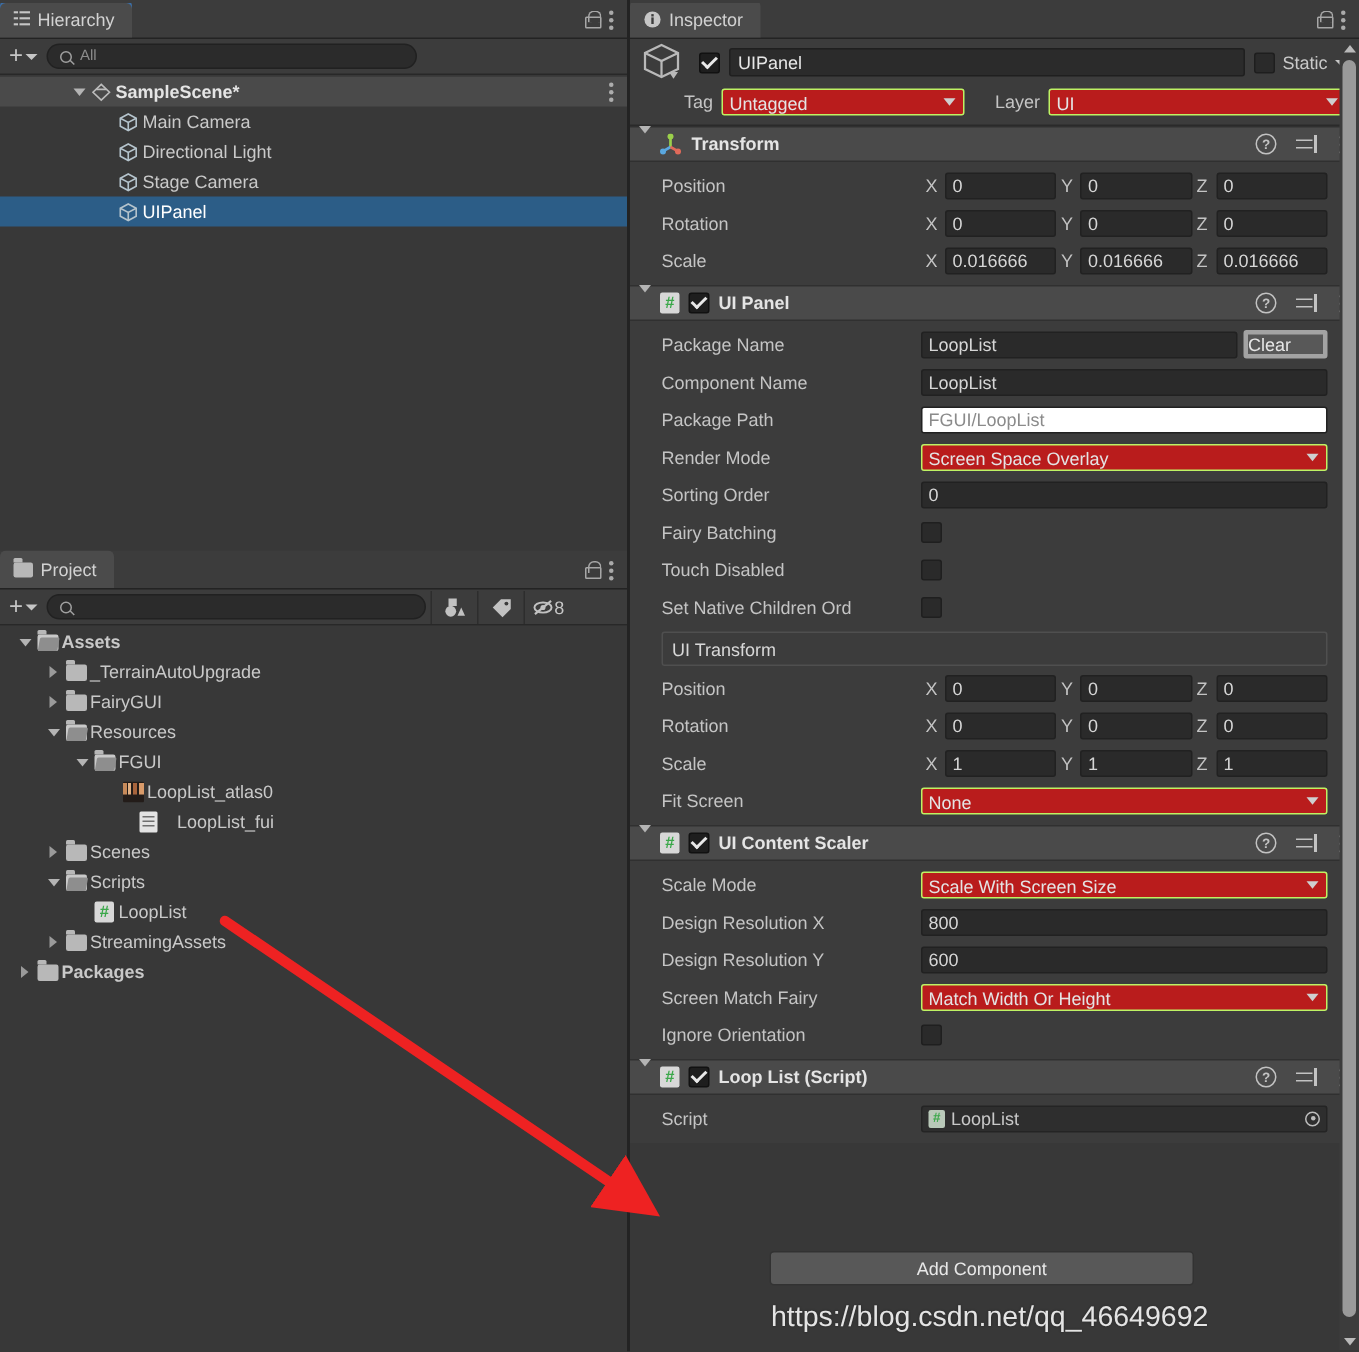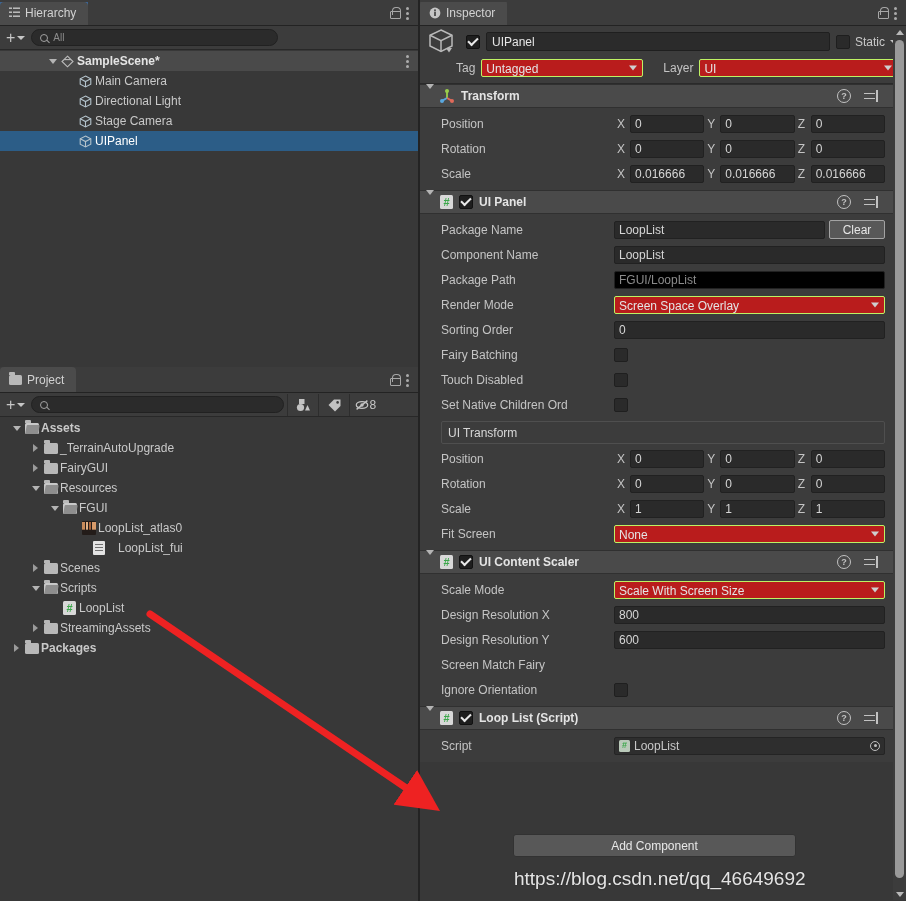--- a/index.html
+++ b/index.html
@@ -139,27 +139,27 @@
   .axisico{width:15px;height:15px;position:relative;}
 
   .comp-body { background:#3c3c3c; padding:3px 0 4px 0; }
   .prop { height:25px; display:flex; align-items:center; padding-left:21px; }
   .prop .pname { width:173px; flex:none; color:#c4c4c4; font-size:12px; white-space:nowrap; overflow:hidden; }
   .prop .pbody { flex:1 1 auto; display:flex; align-items:center; gap:0; padding-right:21px; }
   .txtfield {
     height:18px; background:#2a2a2a; border:1px solid #212121; border-radius:2px;
     display:flex; align-items:center; padding:0 4px; color:#d6d6d6; font-size:12px; overflow:hidden;
   }
-  .txtfield.dim { color:#8b8b8b; background:#000000; }
+  .txtfield.dim { color:#8b8b8b; background:#ffffff; }
   .vec { display:flex; align-items:center; gap:0; flex:1 1 auto; }
   .vec .ax { width:16px; text-align:left; padding-left:3px; color:#c4c4c4; font-size:12px; flex:none;}
   .vec .txtfield { flex:1 1 0; min-width:0; }
   .minibtn {
-    height:19px; min-width:56px; background:#585858; border:1px solid #a3a3a3; border-radius:2px;
-    display:flex;align-items:center;justify-content:center;color:#e6e6e6;font-size:12px; margin-left:4px;
+    height:19px; min-width:56px; background:#585858; border:3px solid #a3a3a3; border-radius:2px;
+    display:flex;align-items:center;color:#e6e6e6;font-size:12px; margin-left:4px;
   }
   .cbox { width:14px;height:14px;background:#2a2a2a;border:1px solid #1f1f1f;border-radius:2px; }
   .sectionbox {
     margin:4px 21px 2px 21px; height:23px; background:#3c3c3c; border:1px solid #4f4f4f; border-radius:2px;
     display:flex;align-items:center;padding:0 6px;color:#d8d8d8;font-size:12px;
   }
   .objfield{
     height:18px; background:#2e2e2e; border:1px solid #242424; border-radius:2px; flex:1 1 auto;
     display:flex;align-items:center;gap:4px;padding:0 4px;color:#c8c8c8;font-size:12px; position:relative;
   }
@@ -795,20 +795,26 @@
           <div class="prop">
             <span class="pname">Design Resolution Y</span>
             <span class="pbody">
               <span class="txtfield" style="flex: 1 1 auto;">
                 <span>600</span>
               </span>
             </span>
           </div>
           <div class="prop">
             <span class="pname">Screen Match Fairy</span>
+            <span class="pbody">
+              <span class="dropdown" style="flex: 1 1 auto;">
+                <span>Match Width Or Height</span>
+                <span class="dd-caret"></span>
+              </span>
+            </span>
           </div>
           <div class="prop">
             <span class="pname">Ignore Orientation</span>
             <span class="pbody">
               <span class="cbox"></span>
             </span>
           </div>
         </div>
         <div class="comp-head">
           <span class="fold"><span class="tri-dn"></span></span>

